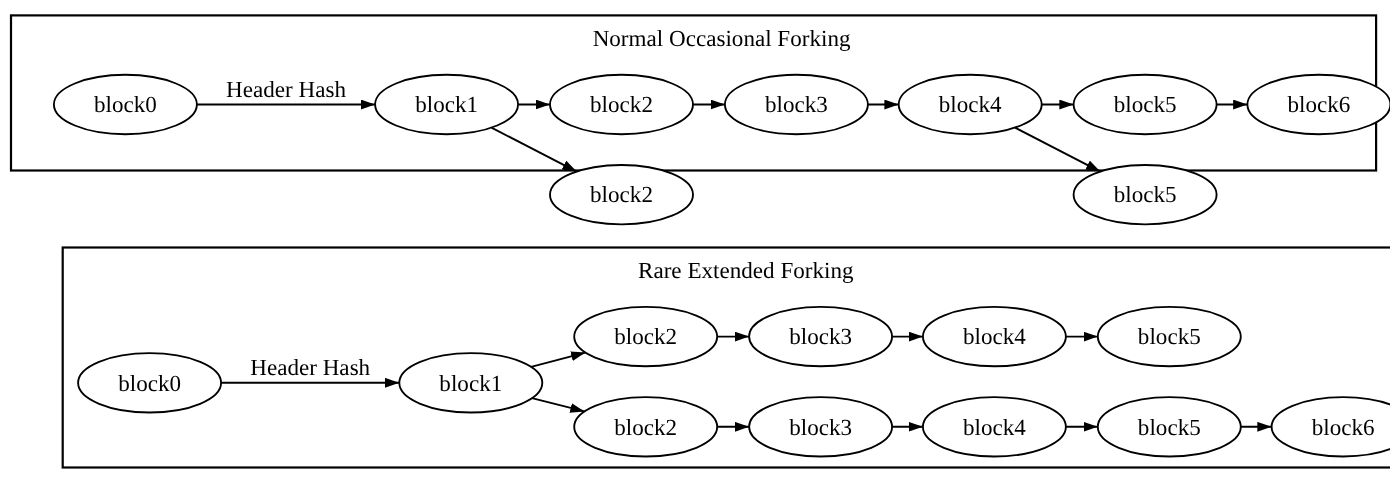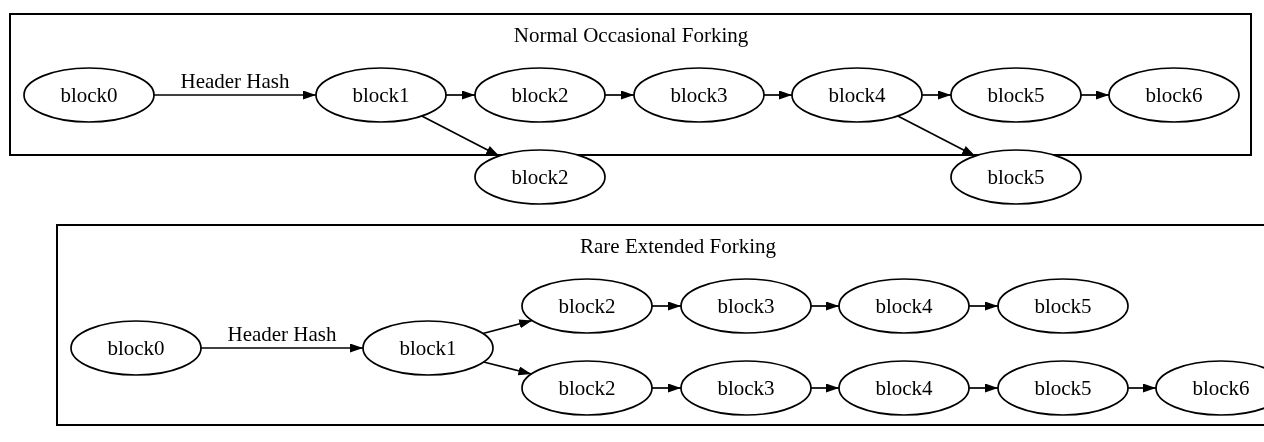--- a/index.html
+++ b/index.html
@@ -49,21 +49,21 @@
   .edge {
     stroke: #000000;
     stroke-width: 1.7;
     fill: none;
   }
 </style>
 </head>
 <body>
 
 <div class="stage">
-  <div class="panel" style="left: 9px; top: 13px; width: 1243px; height: 143px;">
+  <div class="panel" style="left: 9px; top: 13px; width: 1243px; height: 143px; padding-left: 25px;">
     <svg width="1239" height="195" viewBox="0 0 1239 195">
         <defs>
           <marker id="arrow0" markerWidth="14" markerHeight="10" refX="13" refY="4.5" orient="auto" markerUnits="userSpaceOnUse">
             <path d="M0,0 L13,4.5 L0,9 z" fill="#000000"></path>
           </marker>
         </defs>
         <text x="620" y="27" text-anchor="middle" class="dtitle">Normal Occasional Forking</text>
         <line x1="143" y1="80" x2="305" y2="80" class="edge" marker-end="url(#arrow0)"></line>
         <text x="224" y="73" text-anchor="middle" class="elabel">Header Hash</text>
         <line x1="435" y1="80" x2="464" y2="80" class="edge" marker-end="url(#arrow0)"></line>

